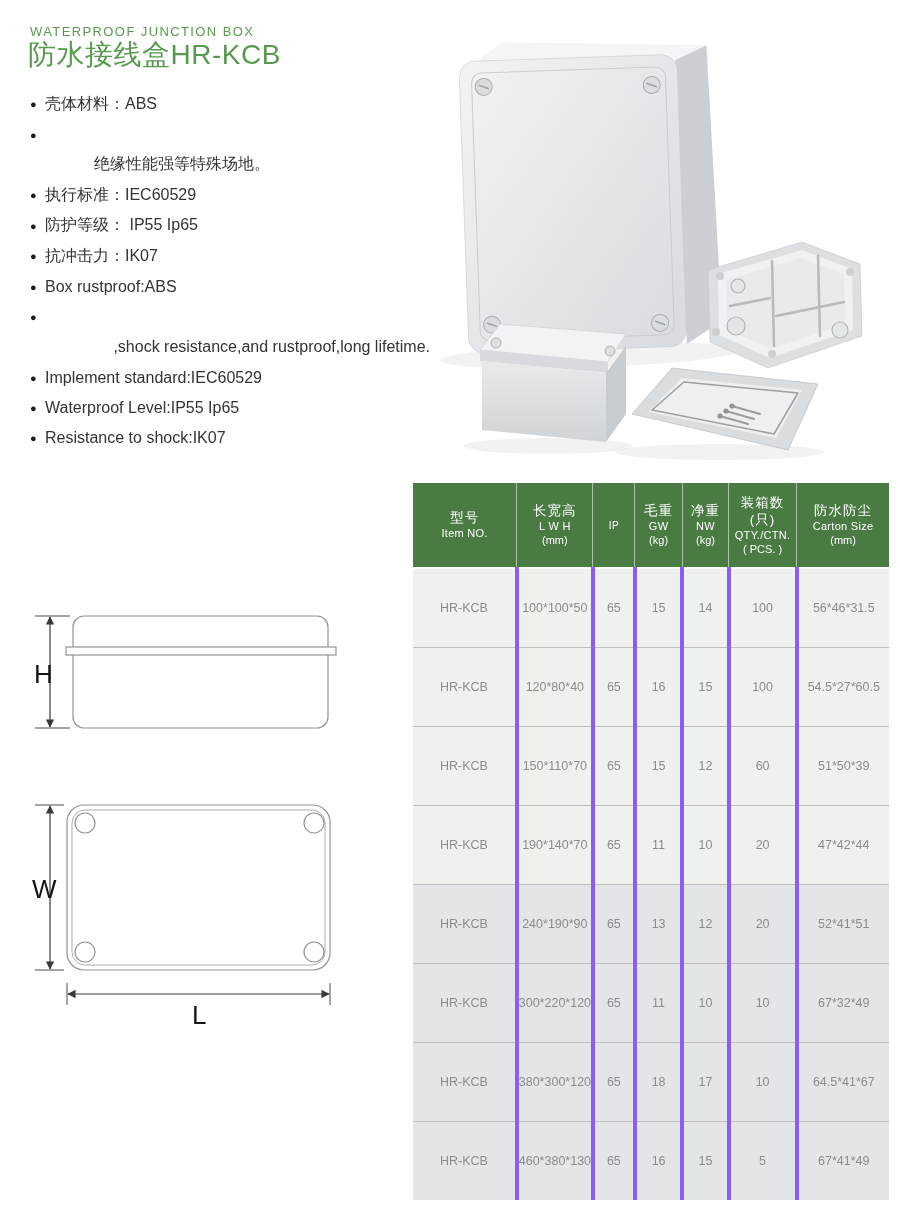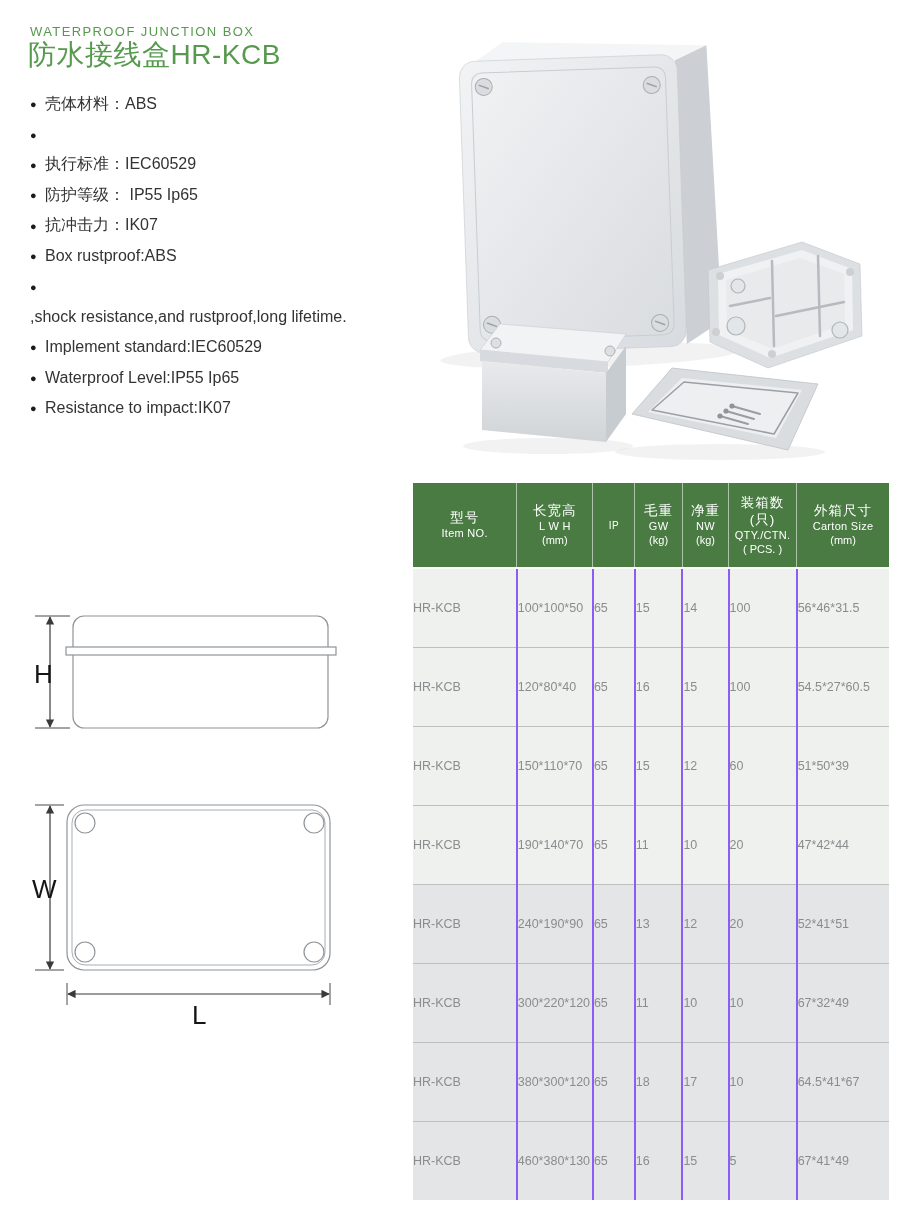--- a/index.html
+++ b/index.html
@@ -21,35 +21,35 @@
            letter-spacing:1.4px;color:var(--green-title);}
   .title{position:absolute;left:28px;top:36px;margin:0;font-size:28px;font-weight:normal;
          color:var(--green-title);letter-spacing:0.5px;}
 
   
   .features{position:absolute;left:30px;top:89px;width:400px;margin:0;padding:0;list-style:none;}
   .features li{height:30.4px;display:flex;align-items:center;font-size:16px;color:var(--body-text);
                white-space:nowrap;}
   .features li .dot{width:15px;font-size:11px;color:#1c1c1c;flex:0 0 15px;}
   .features li.cont-indent{padding-left:64px;}
-  .features li.cont-flush{padding-left:0;}
+  .features li.cont-flush{padding-left:0;justify-content:flex-end;}
 
   
   .spec-table{position:absolute;left:413px;top:483px;width:476px;border-collapse:collapse;
               table-layout:fixed;}
   .spec-table th{background:var(--green-head);height:84px;color:#ffffff;vertical-align:middle;
                  text-align:center;padding:0;font-weight:normal;}
   .spec-table th + th{border-left:1px solid rgba(255,255,255,0.55);}
   .spec-table .h-zh{font-size:13.5px;letter-spacing:1px;line-height:1.3;}
   .spec-table .h-en{font-size:11px;line-height:1.25;letter-spacing:0.3px;}
   .spec-table .h-unit{font-size:11px;line-height:1.25;}
   .spec-table th:nth-child(3) .h-zh{font-size:10px;letter-spacing:0.5px;}
-  .spec-table td{height:78px;vertical-align:middle;font-size:12.5px;
+  .spec-table td{height:78px;text-align:center;vertical-align:middle;font-size:12.5px;
                  color:var(--cell-text);padding:0;}
-  .spec-table td + td{border-left:2px solid #8b5cf6;}
+  .spec-table td + td{border-left:4px solid #8b5cf6;}
   .spec-table tbody tr + tr td{border-top:1px solid #bfbfbf;}
   .spec-table tbody tr:first-child td{border-top:2px solid #fbfbfb;}
   .spec-table tr.light td{background:var(--row-light);}
   .spec-table tr.dark td{background:var(--row-dark);}
 
   
   .photo{position:absolute;left:420px;top:18px;width:470px;height:455px;}
   .diagram-h{position:absolute;left:30px;top:598px;width:380px;height:150px;}
   .diagram-wl{position:absolute;left:30px;top:793px;width:380px;height:235px;}
   .dim-label{font-size:26px;fill:#151515;font-family:"Liberation Sans","DejaVu Sans",sans-serif;}
@@ -63,20 +63,23 @@
   <h1 class="title">防水接线盒HR-KCB</h1>
 
   <ul class="features">
       <li class="with-bullet">
         <span class="dot">●</span>
         <span>壳体材料：ABS</span>
       </li>
       <li class="with-bullet">
         <span class="dot">●</span>
       </li>
+      <li class="cont-indent">
+        <span>绝缘性能强等特殊场地。</span>
+      </li>
       <li class="with-bullet">
         <span class="dot">●</span>
         <span>执行标准：IEC60529</span>
       </li>
       <li class="with-bullet">
         <span class="dot">●</span>
         <span>防护等级： IP55 Ip65</span>
       </li>
       <li class="with-bullet">
         <span class="dot">●</span>
@@ -95,21 +98,21 @@
       <li class="with-bullet">
         <span class="dot">●</span>
         <span>Implement standard:IEC60529</span>
       </li>
       <li class="with-bullet">
         <span class="dot">●</span>
         <span>Waterproof Level:IP55 Ip65</span>
       </li>
       <li class="with-bullet">
         <span class="dot">●</span>
-        <span>Resistance to impact:IK07</span>
+        <span>Resistance to shock:IK07</span>
       </li>
     </ul>
 
   <div class="photo">
     <svg width="470" height="455" viewBox="0 0 470 455">
       <defs>
         <linearGradient id="gBox" x1="0" y1="0" x2="1" y2="1">
           <stop offset="0" stop-color="#f1f3f4"></stop>
             <stop offset="1" stop-color="#d8dbdf"></stop>
         </linearGradient>
@@ -268,21 +271,21 @@
             <div class="h-zh">净重</div>
             <div class="h-en">NW</div>
             <div class="h-unit">(kg)</div>
           </th>
           <th>
             <div class="h-zh">装箱数(只)</div>
             <div class="h-en">QTY./CTN.</div>
             <div class="h-unit">( PCS. )</div>
           </th>
           <th>
-            <div class="h-zh">外箱尺寸</div>
+            <div class="h-zh">防水防尘</div>
             <div class="h-en">Carton Size</div>
             <div class="h-unit">(mm)</div>
           </th>
         </tr>
     </thead>
     <tbody>
         <tr class="light">
           <td>HR-KCB</td>
           <td>100*100*50</td>
           <td>65</td>

